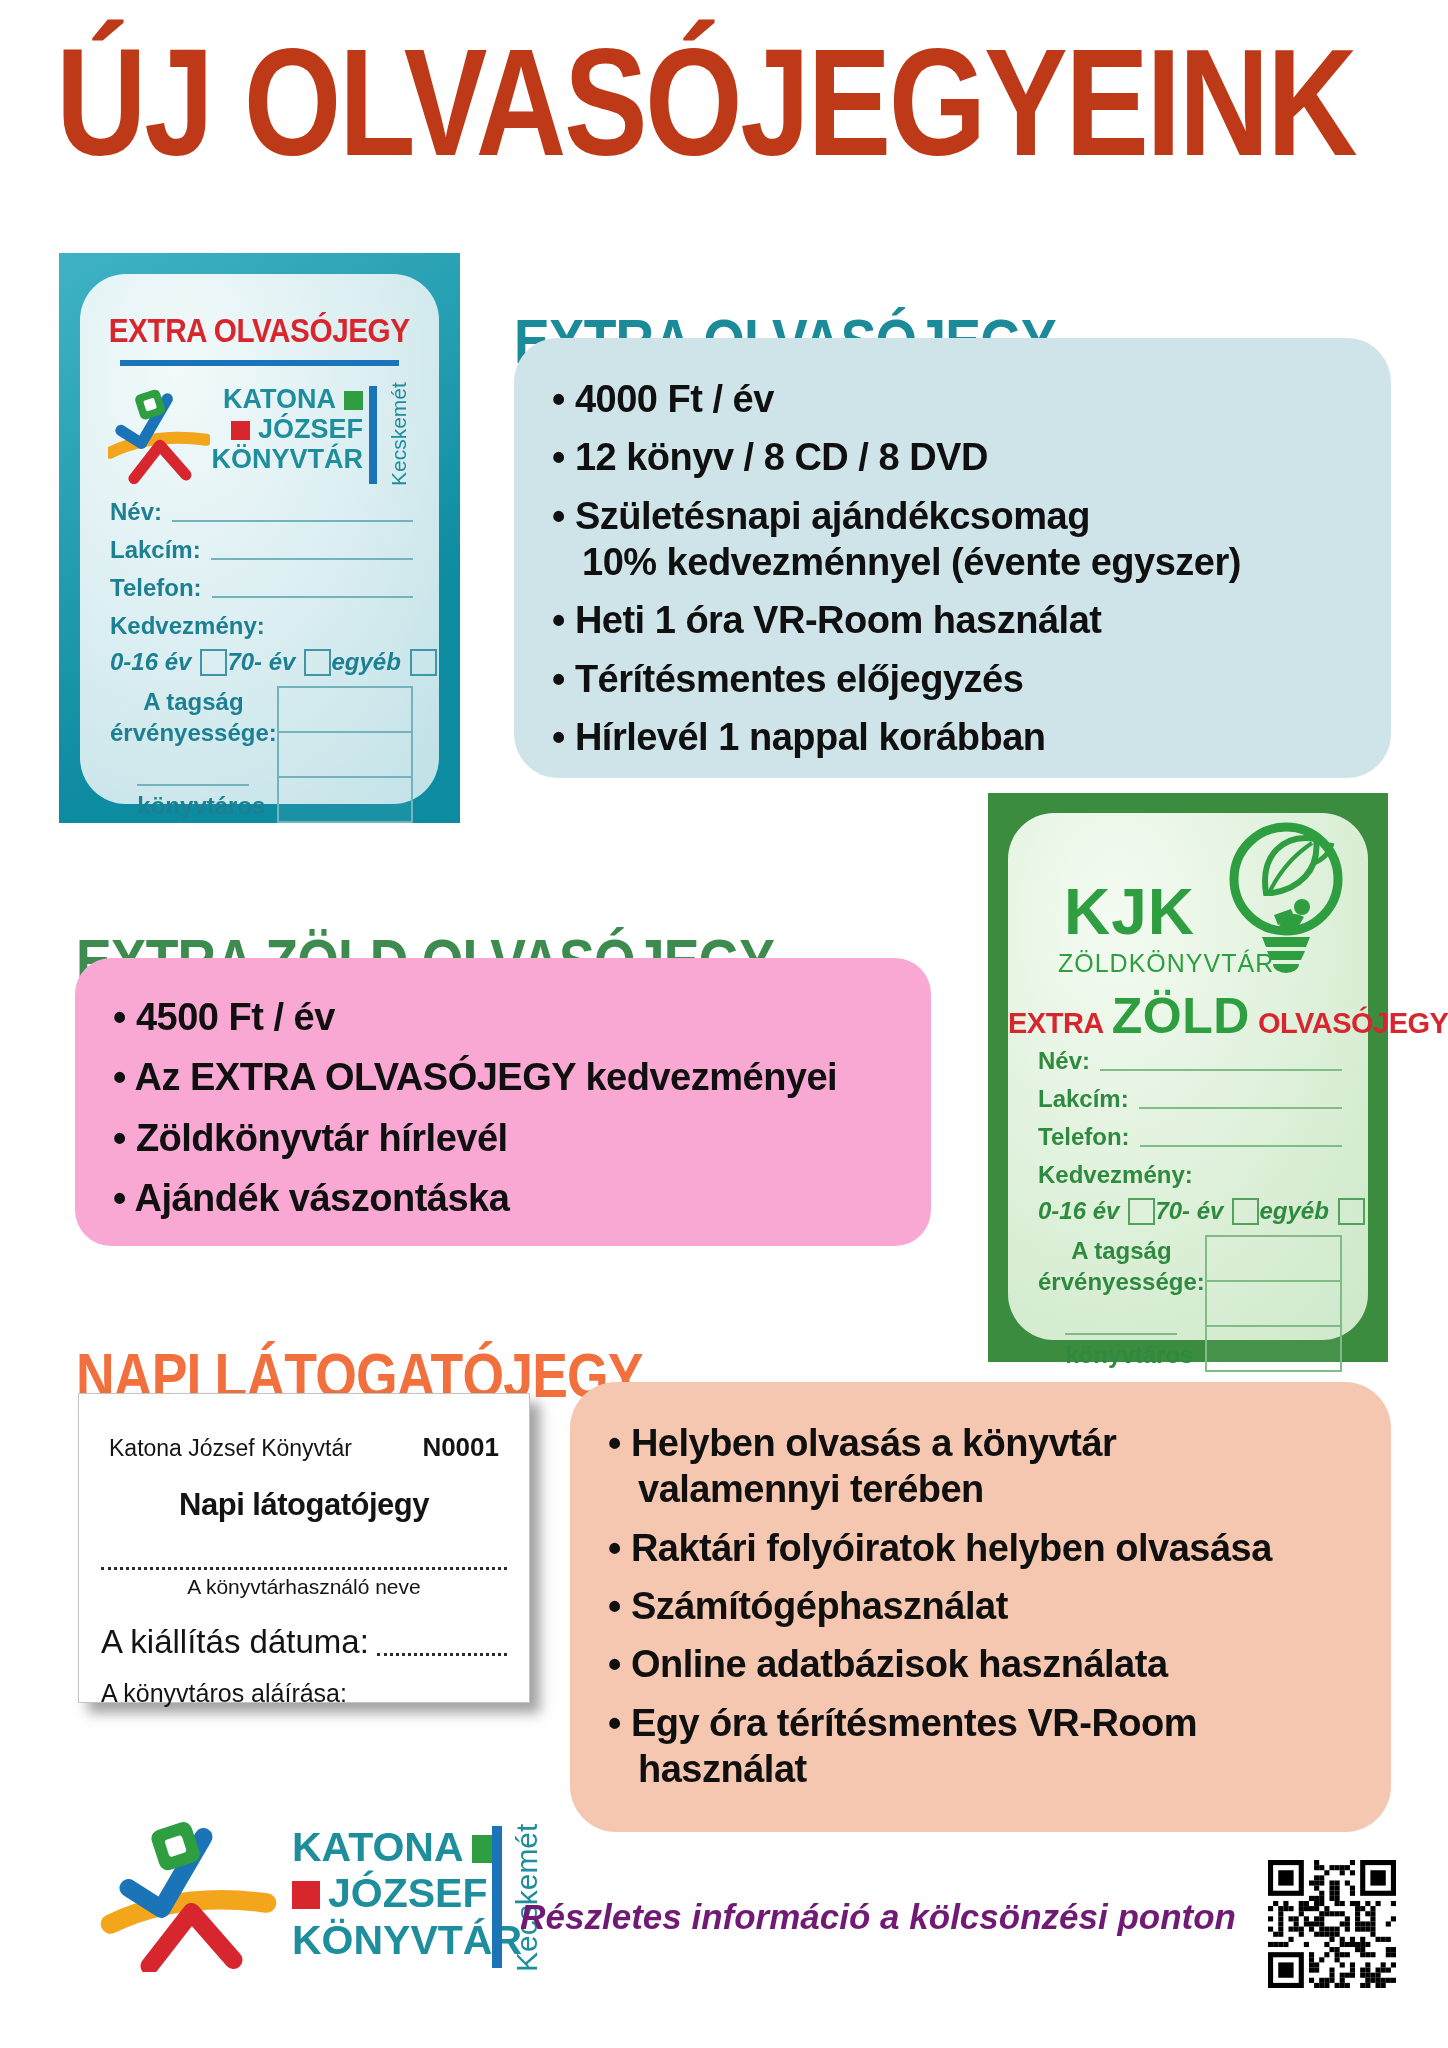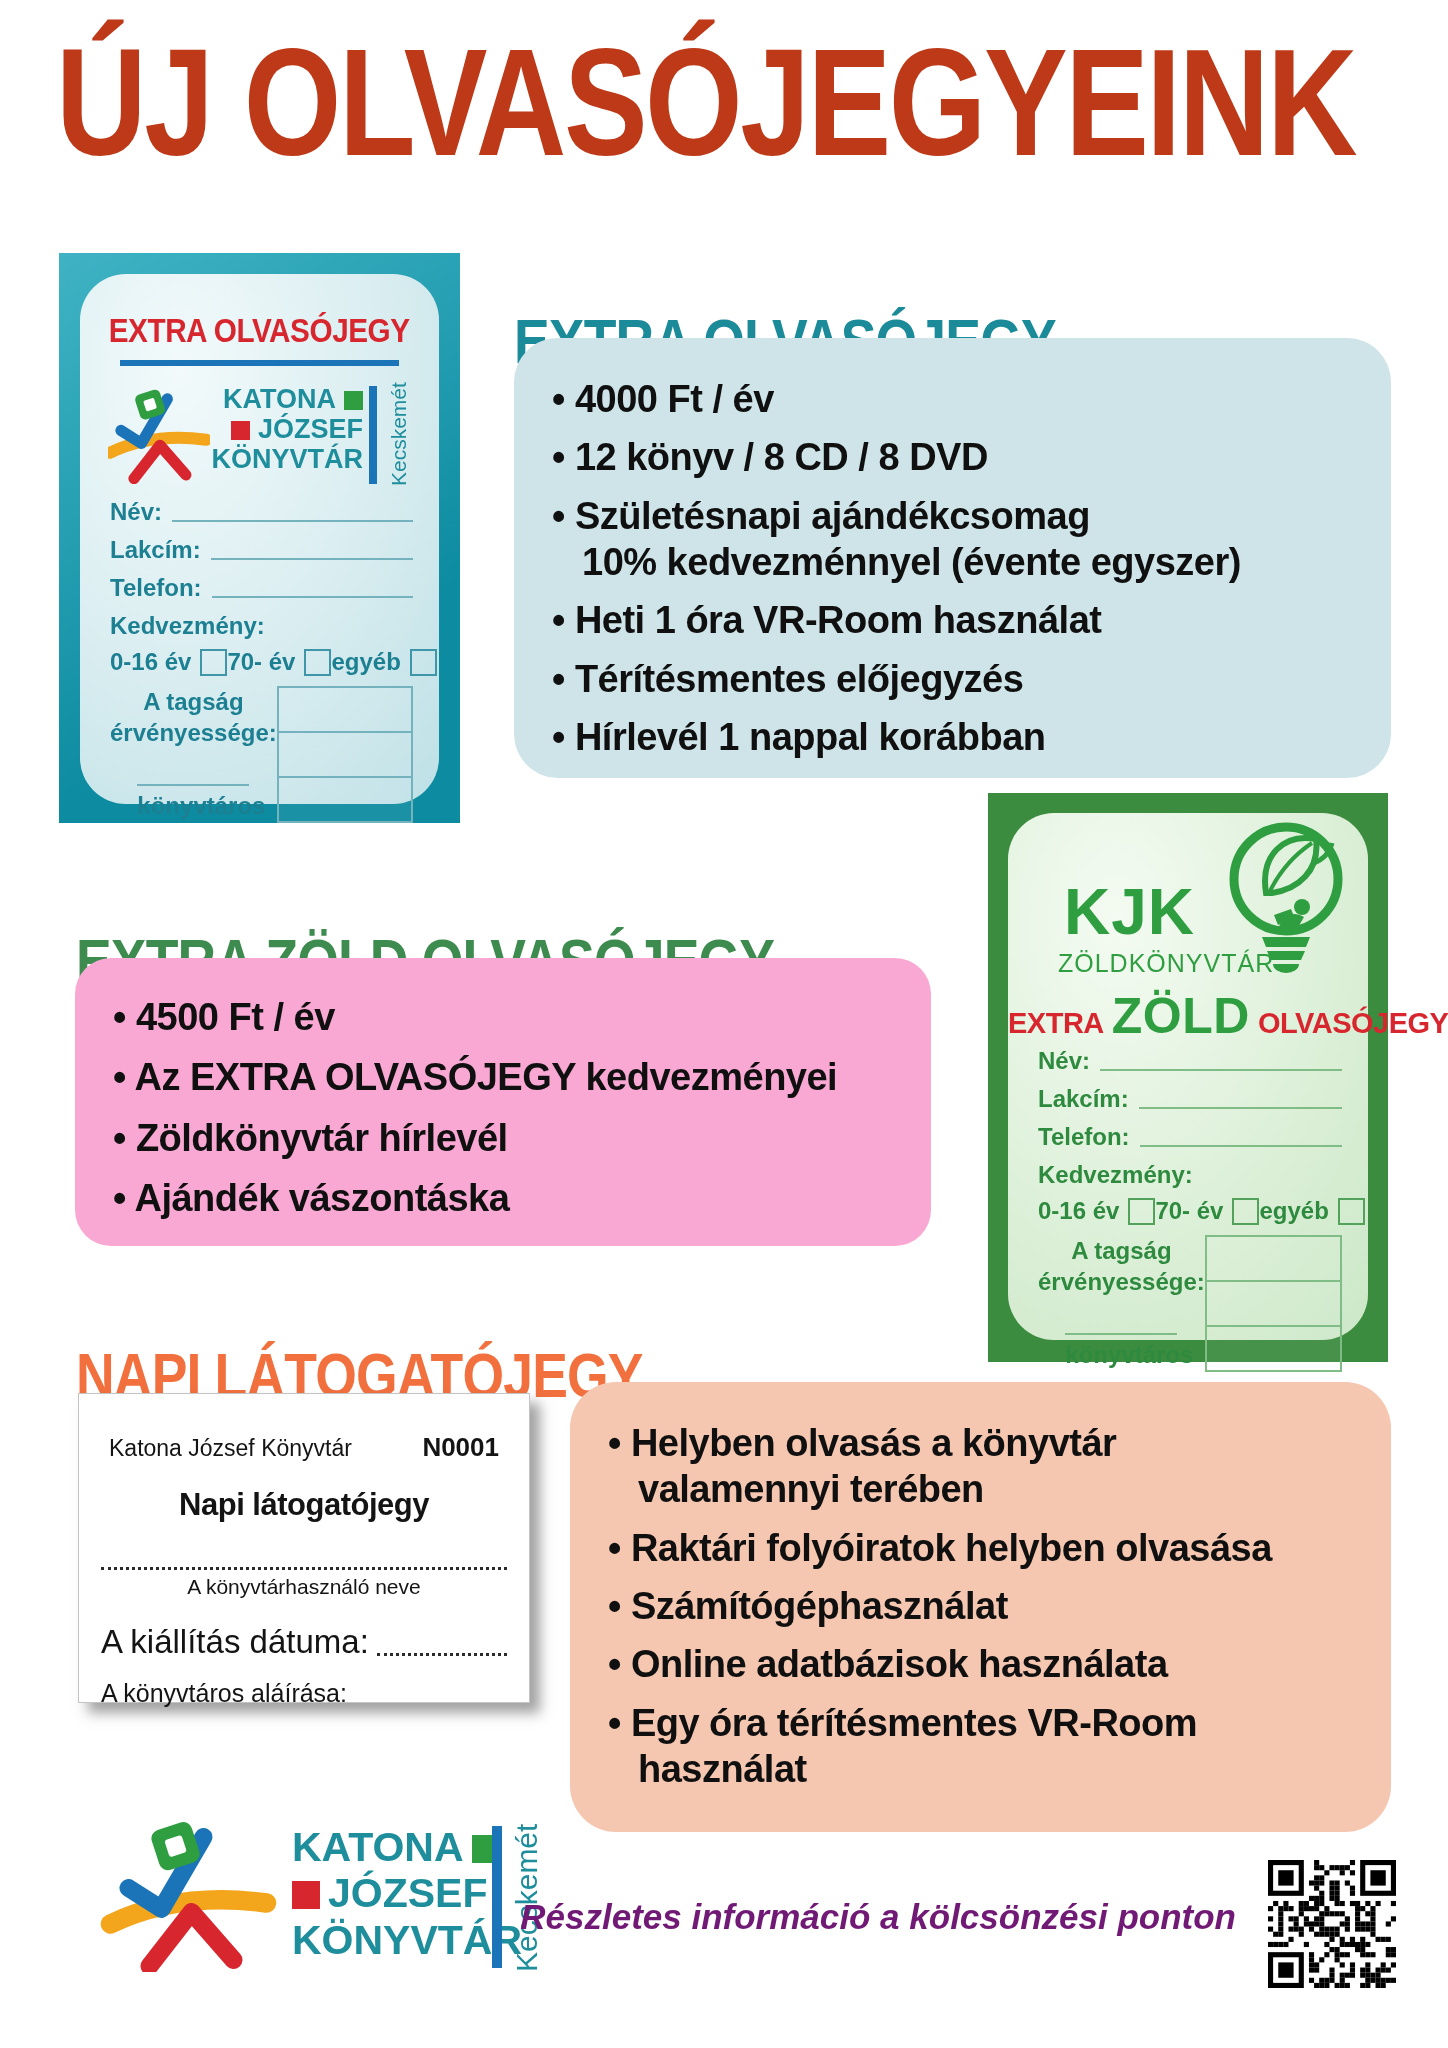--- a/index.html
+++ b/index.html
@@ -70,21 +70,21 @@
   
   .fields{position:absolute;left:30px;right:26px;font-size:24px;font-weight:600;
     display:flex;flex-direction:column;}
   #card-teal .fields{top:224px;bottom:16px;color:#1c7f92;}
   #card-green .fields{top:234px;bottom:16px;color:#2e8a3e;}
   .frow{display:flex;align-items:flex-end;margin-bottom:10px;height:30px;}
   .frow .lbl{margin-right:10px;white-space:nowrap;}
   .frow .ln{flex:1;border-bottom:2px solid #74b2bd;margin-bottom:4px;}
   #card-green .frow .ln{border-color:#7fbc86;}
   .kedv{margin:0 0 8px;}
-  .chk{display:flex;justify-content:space-between;align-items:center;margin:0 18px 10px 0;}
+  .chk{display:flex;justify-content:space-between;align-items:center;margin:0 18px 10px 0;font-style:italic;}
   .chk .itm{display:flex;align-items:center;white-space:nowrap;}
   .bx{width:23px;height:23px;border:2.5px solid #3f96a8;margin-left:9px;}
   #card-green .bx{border-color:#53a25b;}
   .tag{display:flex;flex:1;}
   .tagl{display:flex;flex-direction:column;line-height:1.3;align-items:center;}
   .sigline{width:112px;border-top:2px solid #74b2bd;margin-top:auto;}
   #card-green .sigline{border-color:#7fbc86;}
   .siglbl{margin:4px 0 2px 16px;}
   .vbox{margin-left:auto;width:176px;display:flex;flex-direction:column;}
   .vbox div{height:43px;border:2px solid #74b2bd;margin-top:-2px;background:rgba(255,255,255,.06);}

